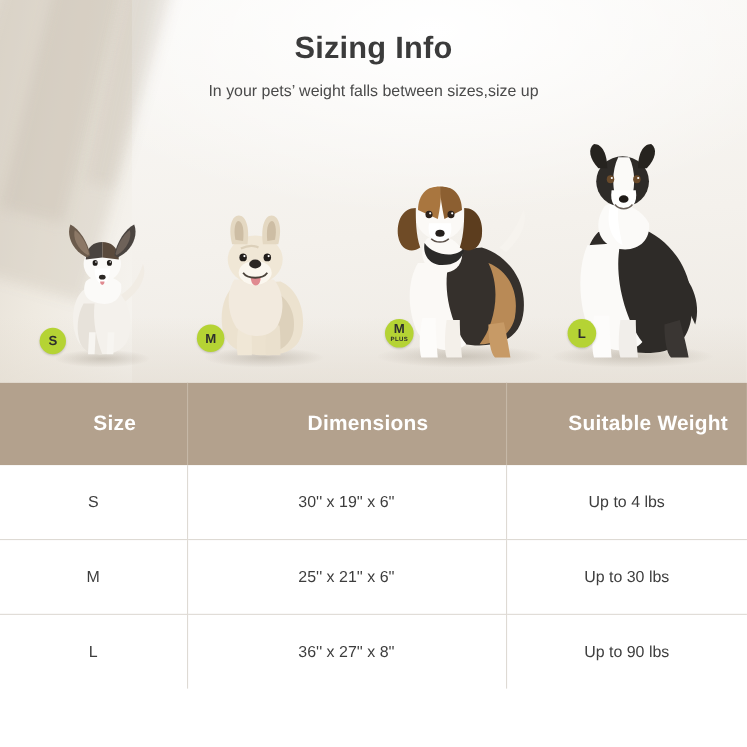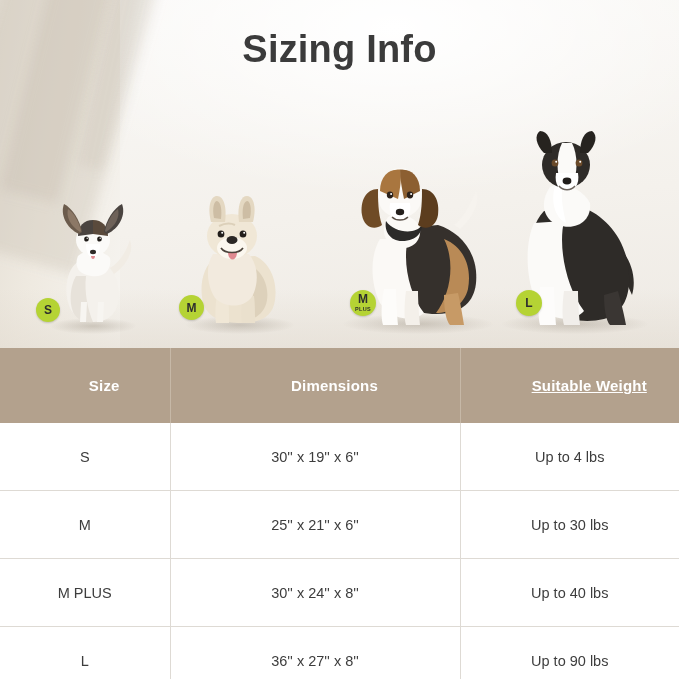--- a/index.html
+++ b/index.html
@@ -54,21 +54,21 @@
     left: 0; right: 0; bottom: 0;
     height: 60px;
     background: linear-gradient(180deg, rgba(238,233,226,0.0) 0%, rgba(226,219,208,0.55) 100%);
   }
 
   .hero-title {
     position: absolute;
     left: 0; right: 0;
     top: 28px;
     text-align: center;
-    font-size: 38px;
+    font-size: 28px;
     font-weight: bold;
     color: #3b3b3b;
     letter-spacing: 0.2px;
   }
   .hero-sub {
     position: absolute;
     left: 0; right: 0;
     top: 75px;
     text-align: center;
     font-size: 14.5px;
@@ -120,29 +120,29 @@
     border-collapse: collapse;
     table-layout: fixed;
   }
   .table col.c1 { width: 170px; }
   .table col.c2 { width: 290px; }
   .table col.c3 { width: 219px; }
 
   .table th {
     background: #b3a18d;
     color: #ffffff;
-    font-size: 15px;
+    font-size: 19px;
     font-weight: bold;
     height: 73px;
     text-align: center;
     border-right: 1px solid #c6b8a7;
     letter-spacing: 0.2px;
     padding-left: 40px;
   }
-  .table th:last-child { border-right: none; text-decoration: underline; }
+  .table th:last-child { border-right: none; }
 
   .table td {
     height: 65px;
     text-align: center;
     font-size: 14.5px;
     color: #3d3d3d;
     border-bottom: 1px solid #dedad4;
     border-right: 1px solid #dedad4;
     background: #ffffff;
   }
@@ -157,20 +157,21 @@
 
   <div class="hero">
     <div class="hero-bg-soft"></div>
     <div class="hero-bg-left"></div>
     <div class="hero-shadow-1"></div>
     <div class="hero-shadow-2"></div>
     <div class="hero-shadow-3"></div>
     <div class="hero-floor"></div>
 
     <div class="hero-title">Sizing Info</div>
+    <div class="hero-sub">In your pets’ weight falls between sizes,size up</div>
 
     <div class="dog" id="dog-s">
       <div class="dog-shadow" style="width:86px;height:16px;"></div>
       <svg class="dogart" viewBox="0 0 90 140">
 
         <path d="M30 72 C20 78 16 96 20 112 C23 126 34 132 45 132 C58 132 68 126 70 112 C73 95 66 78 56 72 Z" fill="#f4f1ec"></path>
         <path d="M28 86 C22 96 21 112 25 122 C29 131 39 133 45 132 C40 120 36 102 38 86 Z" fill="#e7e2da"></path>
 
         <path d="M33 112 L32 132 L38 132 L39 112 Z" fill="#f7f5f1"></path>
         <path d="M50 112 L49 132 L55 132 L56 112 Z" fill="#f7f5f1"></path>
@@ -343,25 +344,20 @@
         <td>S</td>
         <td>30'' x 19'' x 6''</td>
         <td>Up to 4 lbs</td>
       </tr>
       <tr>
         <td>M</td>
         <td>25'' x 21'' x 6''</td>
         <td>Up to 30 lbs</td>
       </tr>
       <tr>
-        <td>M PLUS</td>
-        <td>30'' x 24'' x 8''</td>
-        <td>Up to 40 lbs</td>
-      </tr>
-      <tr>
         <td>L</td>
         <td>36'' x 27'' x 8''</td>
         <td>Up to 90 lbs</td>
       </tr>
     </tbody>
   </table>
 
 </div>
 
 </body></html>

